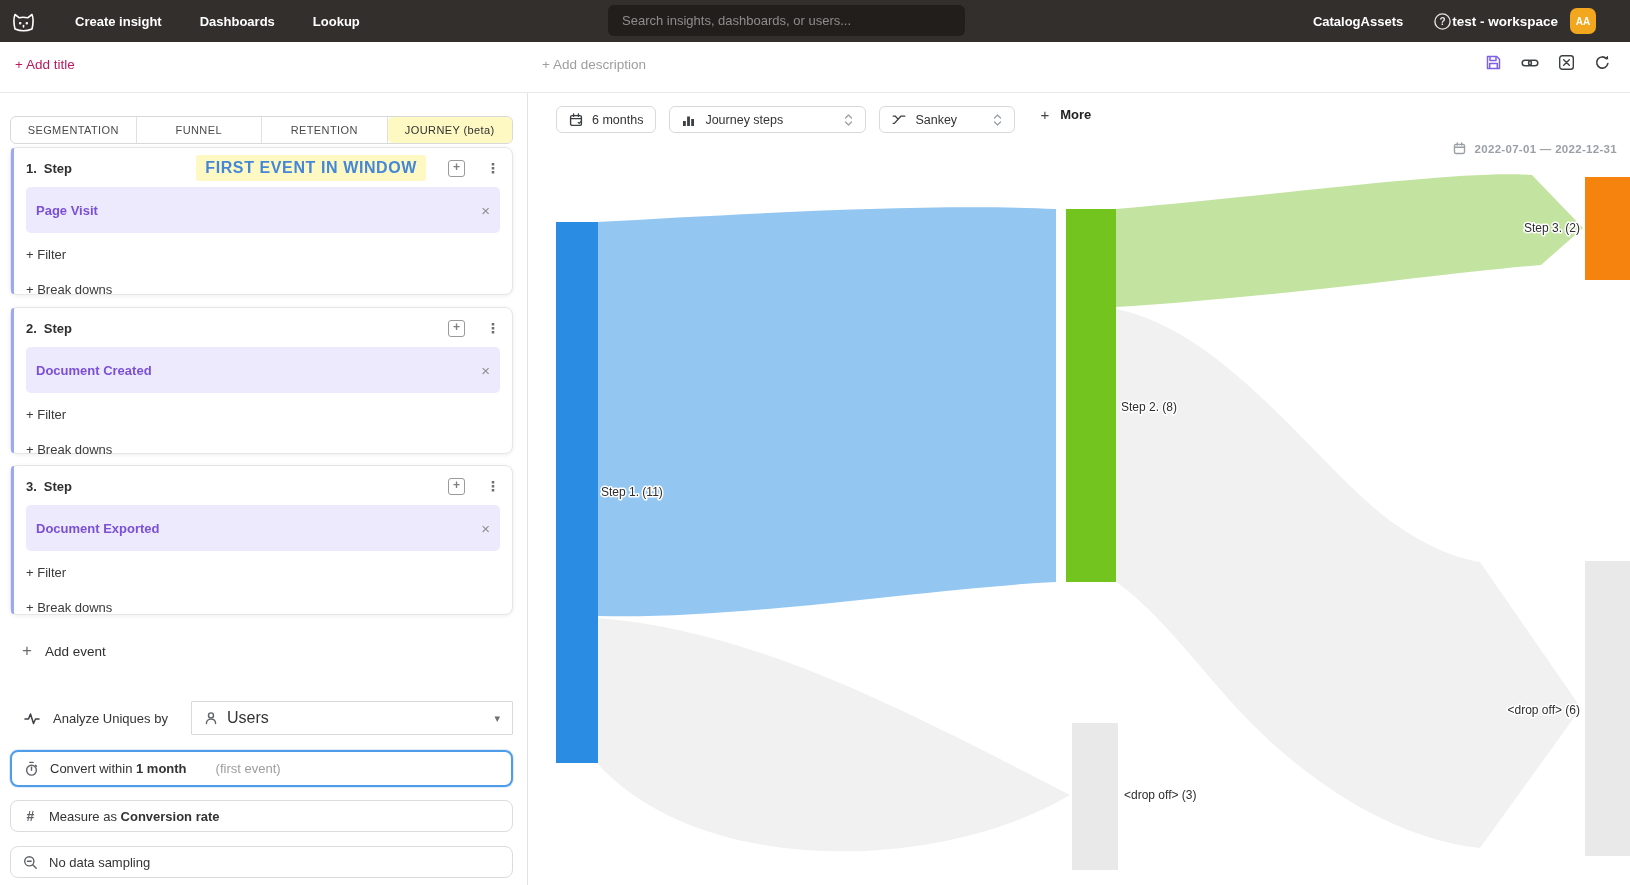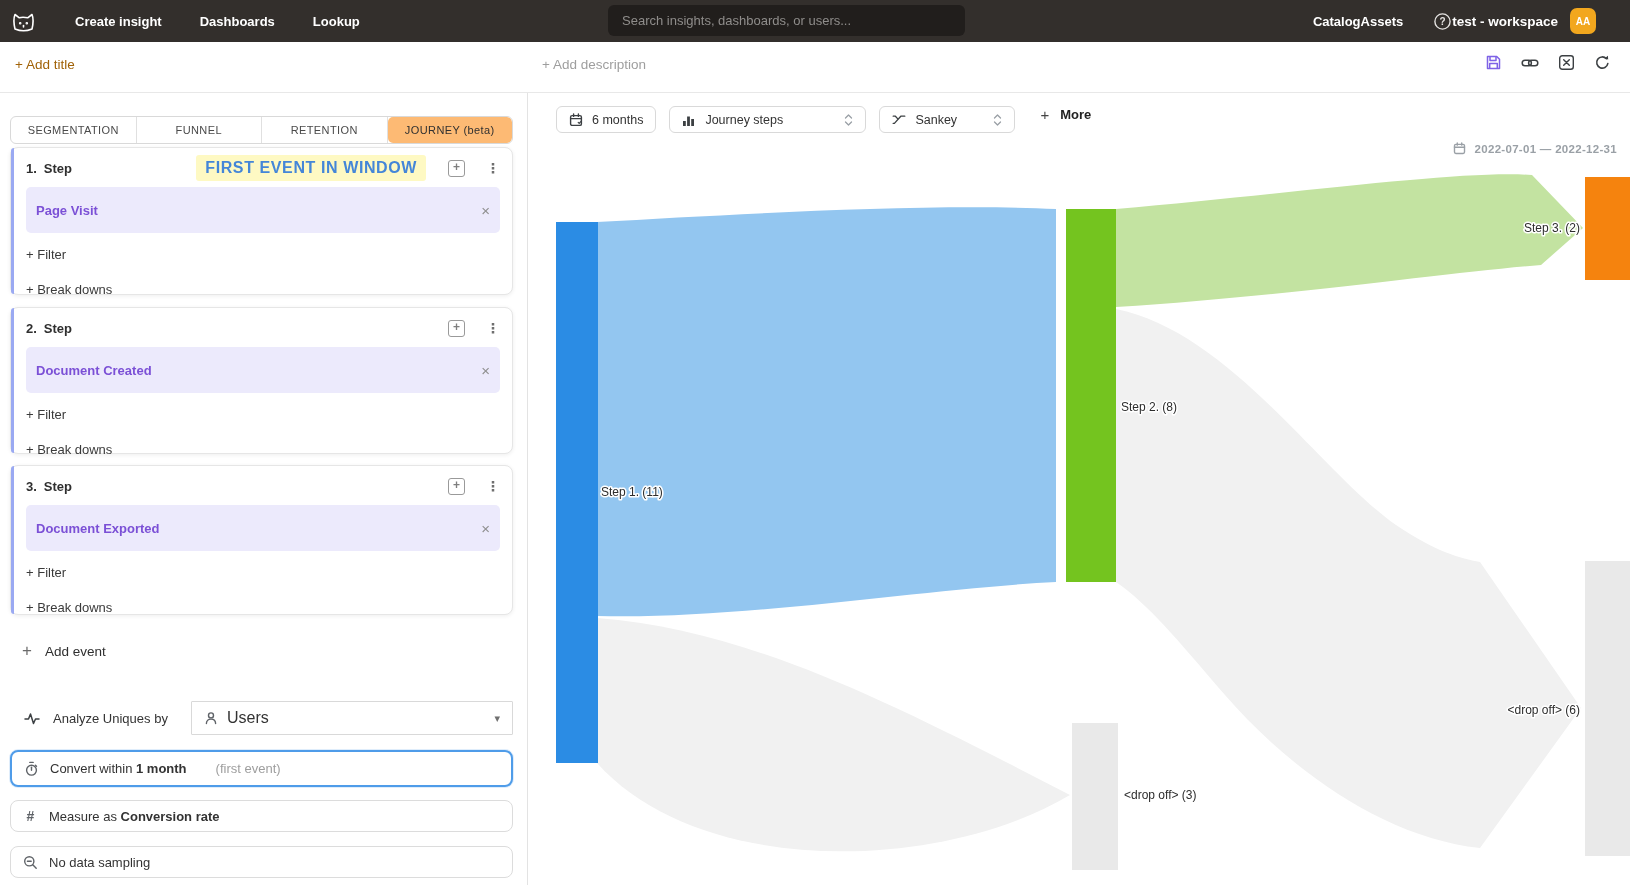--- a/index.html
+++ b/index.html
@@ -16,33 +16,33 @@
               font-family:"Liberation Sans",sans-serif}
   .nav-search::placeholder{color:#8f8d8b}
   .nav-right{position:absolute;right:34px;top:0;height:42px;display:flex;align-items:center}
   .nav-right .nav-item{margin-left:0}
   .gap42{margin-left:42px}.gap30{margin-left:30px}.gap12{margin-left:12px}
   .avatar{width:26px;height:26px;border-radius:7px;background:#f2a71e;color:#fff;font-size:10px;font-weight:700;
           display:flex;align-items:center;justify-content:center;cursor:pointer}
 
   
   .secondbar{position:absolute;left:0;top:42px;right:0;height:50px;background:#fff;border-bottom:1px solid #e8e8e8;z-index:25}
-  .add-title{position:absolute;left:15px;top:15px;font-size:13.5px;color:#a16207;cursor:pointer}
+  .add-title{position:absolute;left:15px;top:15px;font-size:13.5px;color:#be185d;cursor:pointer}
   .add-desc{position:absolute;left:542px;top:15px;font-size:13.5px;color:#9e9e9e;cursor:pointer}
   .hdr-icons{position:absolute;right:19px;top:12px;display:flex;align-items:center;gap:19px}
   .hdr-icons span{display:flex;cursor:pointer}
 
   
   .left-panel{position:absolute;left:0;top:92px;width:527px;bottom:0;background:#fff;border-right:1px solid #e3e3e3;z-index:5}
   .tabbar{position:absolute;left:10px;top:24px;width:503px;height:28px;display:flex;border:1px solid #d9d9d9;
           border-radius:6px;box-sizing:border-box;overflow:hidden;background:#fff}
   .tab{flex:1;display:flex;align-items:center;justify-content:center;font-size:11px;letter-spacing:.4px;
        color:#4a4a4a;border-right:1px solid #e0e0e0;cursor:pointer;white-space:nowrap}
   .tab:last-child{border-right:none}
-  .tab.active{background:#fdba74;border-radius:5px;color:#303030}
+  .tab.active{background:#fef9c3;border-radius:5px;color:#303030}
 
   .card{position:absolute;left:10px;width:503px;background:#fff;border:1px solid #e6e6e6;border-radius:8px;
         box-shadow:0 1px 4px rgba(0,0,0,.07);box-sizing:border-box}
   .card::before{content:"";position:absolute;left:0;top:0;bottom:0;width:3px;background:#9aa9f2;border-radius:8px 0 0 8px}
   .card1{top:55px;height:148px}.card2{top:215px;height:147px}.card3{top:373px;height:150px}
   .card-inner{padding:11px 12px 0 15px}
   .card-head{display:flex;align-items:center;font-size:13px;color:#2f2f2f;font-weight:700;height:18px}
   .step-num{margin-right:7px}
   .badge{margin-left:auto;background:#fef9c3;color:#4486d8;font-size:16px;font-weight:700;letter-spacing:.6px;
          padding:4px 9px;border-radius:3px;cursor:default}

